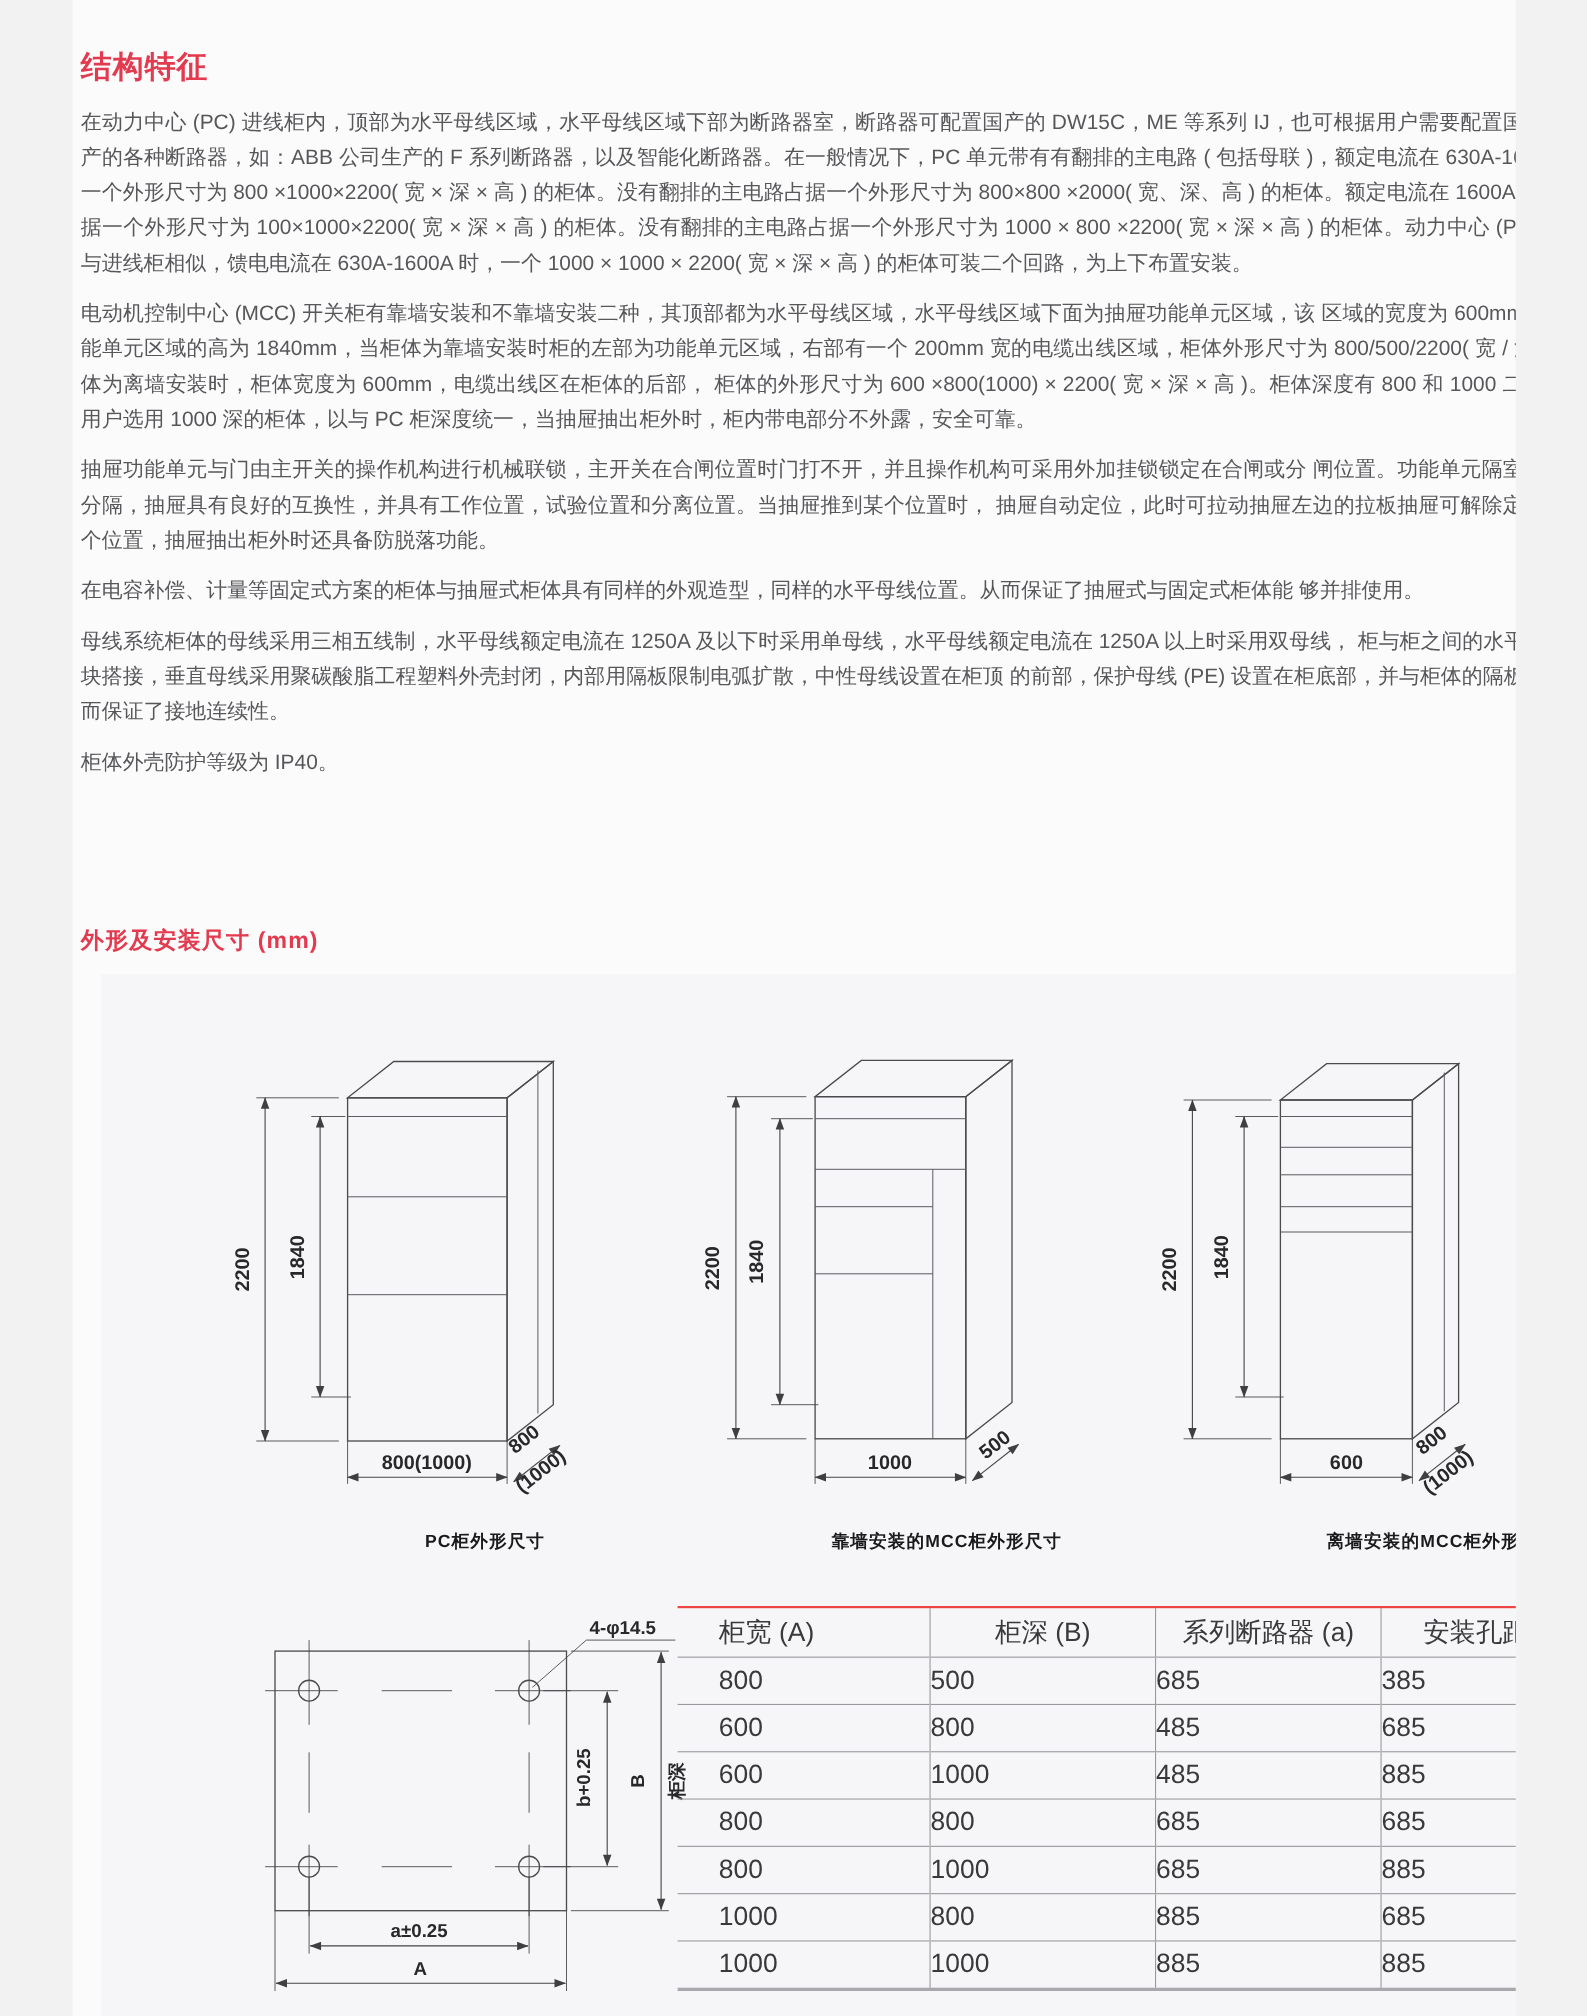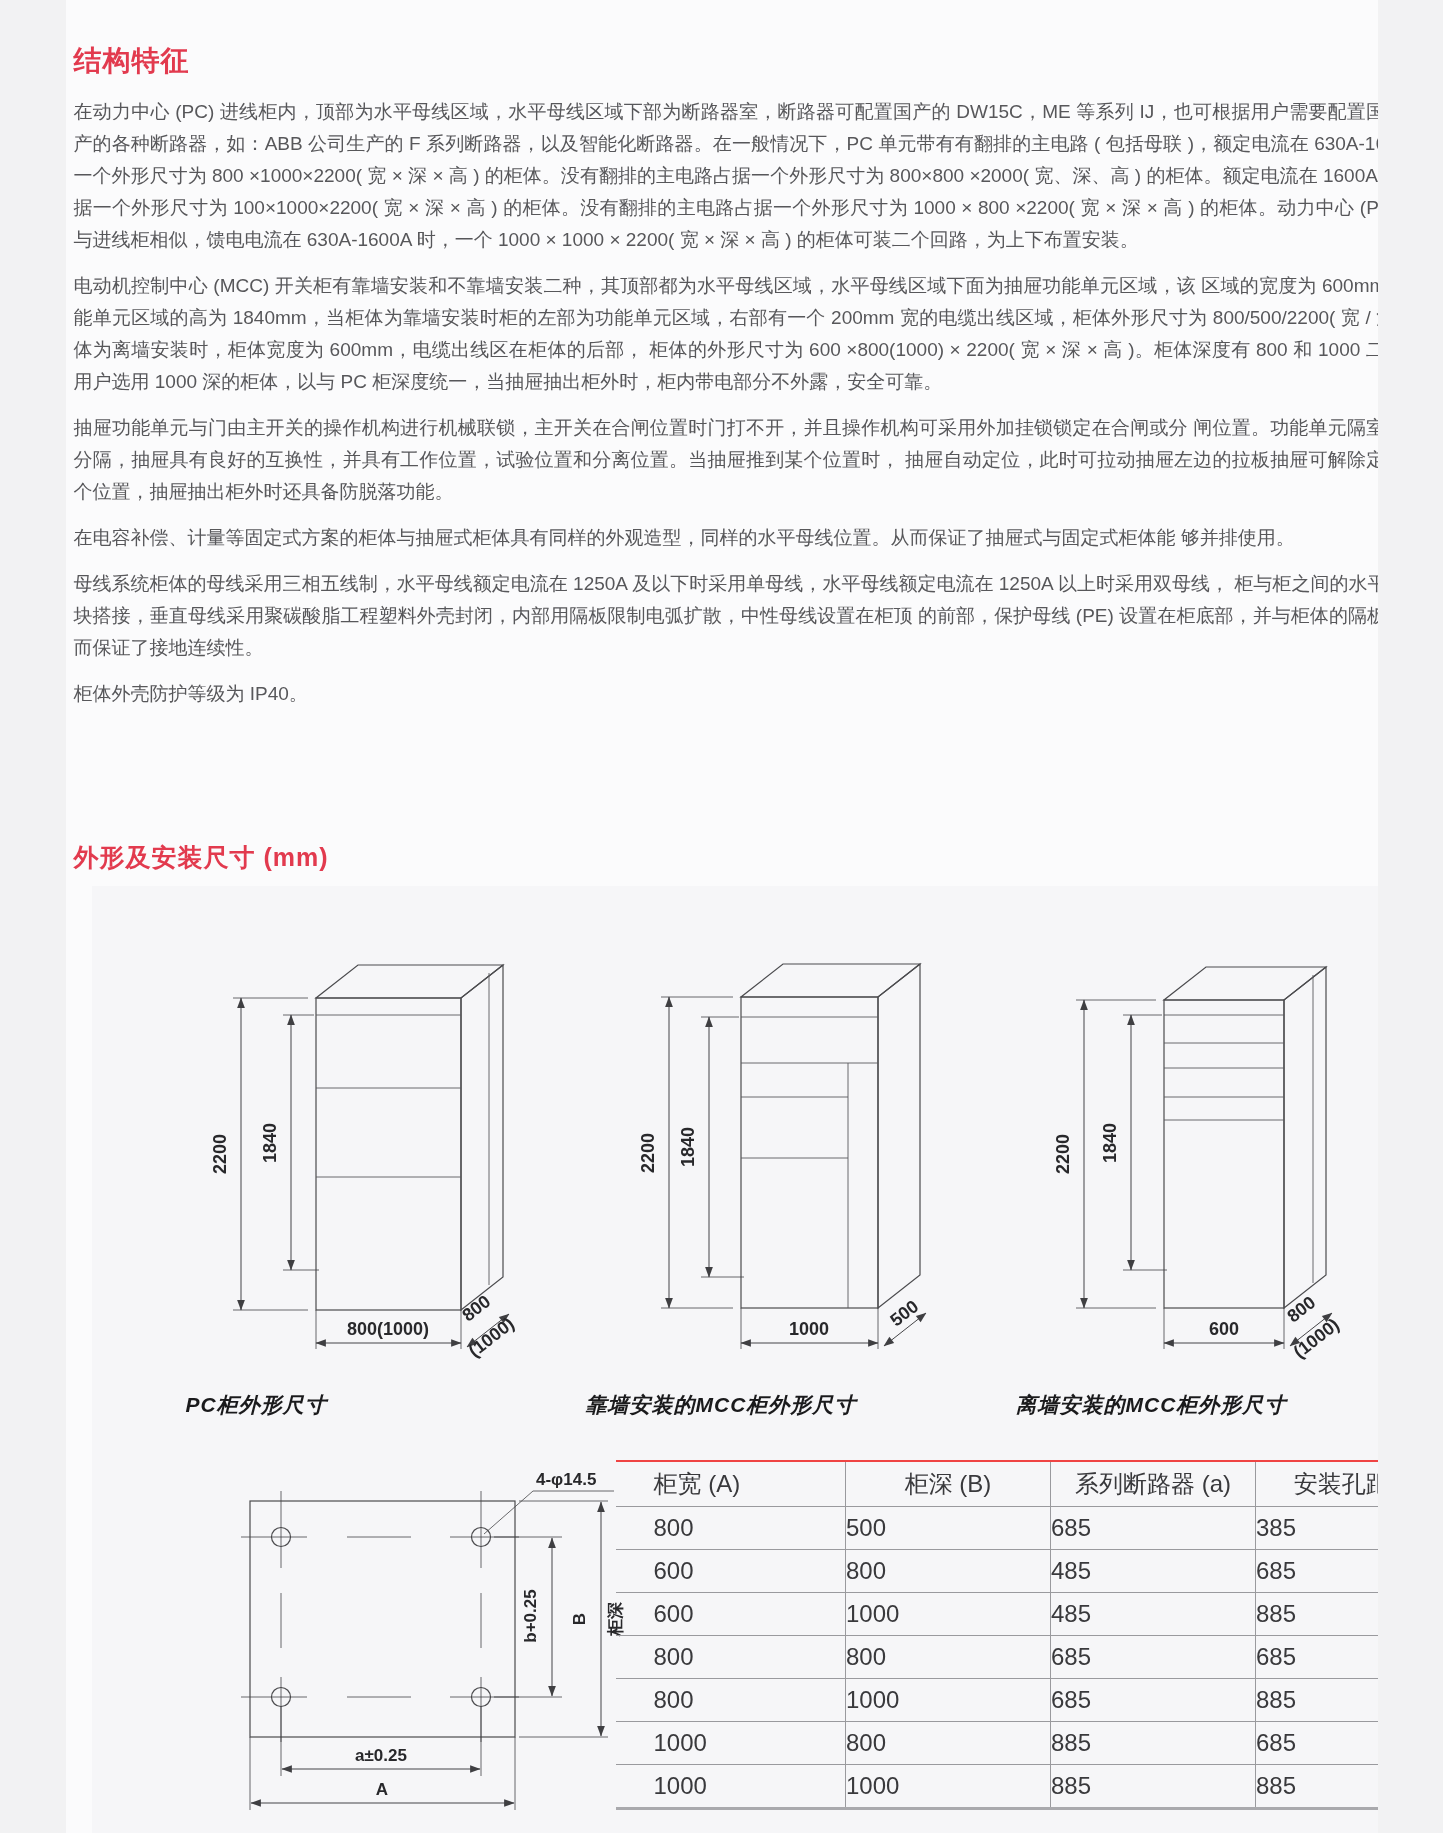--- a/index.html
+++ b/index.html
@@ -17,22 +17,22 @@
     position:absolute;left:8px;top:96px;width:1427px;
     font-size:19px;line-height:32px;color:#57575a;text-align:justify;
   }
   .body-text p{margin:0 0 14px 0;}
   .figure-panel{
     position:absolute;left:26px;top:886px;width:1417px;height:947px;
     background:#f6f6f8;
   }
   .fig{position:absolute;}
   .fig-caption{
-    position:absolute;top:1391px;font-size:21px;font-weight:bold;
-    color:#1a1a1c;text-align:left;letter-spacing:1px;font-style:italic;
+    position:absolute;top:1391px;font-size:16px;font-weight:bold;
+    color:#1a1a1c;text-align:right;letter-spacing:1px;
   }
   svg text{font-family:"Liberation Sans","DejaVu Sans",sans-serif;}
   .ln{stroke:#4b4b4e;stroke-width:1.2;fill:none;stroke-linejoin:miter;}
   .lnthin{stroke:#5a5a5e;stroke-width:0.9;fill:none;}
   .dim{stroke:#454548;stroke-width:1;fill:none;}
   .ext{stroke:#454548;stroke-width:0.8;fill:none;}
   .dimtxt{font-size:18px;font-weight:600;fill:#28282b;}
   .dimtxt-s{font-size:17px;font-weight:600;fill:#28282b;}
   .dims-table{
     position:absolute;left:550px;top:1460px;width:848px;
@@ -66,21 +66,21 @@
 
   <div class="body-text">
     <p>在动力中心 (PC) 进线柜内，顶部为水平母线区域，水平母线区域下部为断路器室，断路器可配置国产的 DW15C，ME 等系列 IJ，也可根据用户需要配置国外电气公司生产的各种断路器，如：ABB 公司生产的 F 系列断路器，以及智能化断路器。在一般情况下，PC 单元带有有翻排的主电路 ( 包括母联 )，额定电流在 630A-1600A 时，占据一个外形尺寸为 800 ×1000×2200( 宽 × 深 × 高 ) 的柜体。没有翻排的主电路占据一个外形尺寸为 800×800 ×2000( 宽、深、高 ) 的柜体。额定电流在 1600A-3150A 时，占据一个外形尺寸为 100×1000×2200( 宽 × 深 × 高 ) 的柜体。没有翻排的主电路占据一个外形尺寸为 1000 × 800 ×2200( 宽 × 深 × 高 ) 的柜体。动力中心 (PC) 馈电柜结构与进线柜相似，馈电电流在 630A-1600A 时，一个 1000 × 1000 × 2200( 宽 × 深 × 高 ) 的柜体可装二个回路，为上下布置安装。</p>
     <p>电动机控制中心 (MCC) 开关柜有靠墙安装和不靠墙安装二种，其顶部都为水平母线区域，水平母线区域下面为抽屉功能单元区域，该 区域的宽度为 600mm，安装抽屉功能单元区域的高为 1840mm，当柜体为靠墙安装时柜的左部为功能单元区域，右部有一个 200mm 宽的电缆出线区域，柜体外形尺寸为 800/500/2200( 宽 / 深 / 高 )，当柜体为离墙安装时，柜体宽度为 600mm，电缆出线区在柜体的后部， 柜体的外形尺寸为 600 ×800(1000) × 2200( 宽 × 深 × 高 )。柜体深度有 800 和 1000 二种，我们建议用户选用 1000 深的柜体，以与 PC 柜深度统一，当抽屉抽出柜外时，柜内带电部分不外露，安全可靠。</p>
     <p>抽屉功能单元与门由主开关的操作机构进行机械联锁，主开关在合闸位置时门打不开，并且操作机构可采用外加挂锁锁定在合闸或分 闸位置。功能单元隔室之间用金属板分隔，抽屉具有良好的互换性，并具有工作位置，试验位置和分离位置。当抽屉推到某个位置时， 抽屉自动定位，此时可拉动抽屉左边的拉板抽屉可解除定位，进入下一个位置，抽屉抽出柜外时还具备防脱落功能。</p>
     <p>在电容补偿、计量等固定式方案的柜体与抽屉式柜体具有同样的外观造型，同样的水平母线位置。从而保证了抽屉式与固定式柜体能 够并排使用。</p>
     <p>母线系统柜体的母线采用三相五线制，水平母线额定电流在 1250A 及以下时采用单母线，水平母线额定电流在 1250A 以上时采用双母线， 柜与柜之间的水平母线采用连接块搭接，垂直母线采用聚碳酸脂工程塑料外壳封闭，内部用隔板限制电弧扩散，中性母线设置在柜顶 的前部，保护母线 (PE) 设置在柜底部，并与柜体的隔板，门相连，从而保证了接地连续性。</p>
     <p>柜体外壳防护等级为 IP40。</p>
   </div>
 
-  <div class="sec-title" style="top: 841px; font-size: 25px; color: rgb(226, 58, 78);">外形及安装尺寸 (mm)</div>
+  <div class="sec-title" style="top: 841px; font-size: 21px; color: rgb(226, 58, 78);">外形及安装尺寸 (mm)</div>
 
   <div class="figure-panel"></div>
 
   <svg class="fig" style="left:120px;top:933px" width="350" height="470" viewBox="0 0 350 470">
     <polygon class="ln" points="130,65 275,65 317,32 172,32"></polygon>
     <rect class="ln" x="130" y="65" width="145" height="312"></rect>
     <polygon class="ln" points="275,65 317,32 317,344 275,377"></polygon>
     <line class="lnthin" x1="303" y1="40" x2="303" y2="352"></line>
     <line class="lnthin" x1="130" y1="82" x2="275" y2="82"></line>
     <line class="lnthin" x1="130" y1="155" x2="275" y2="155"></line>

